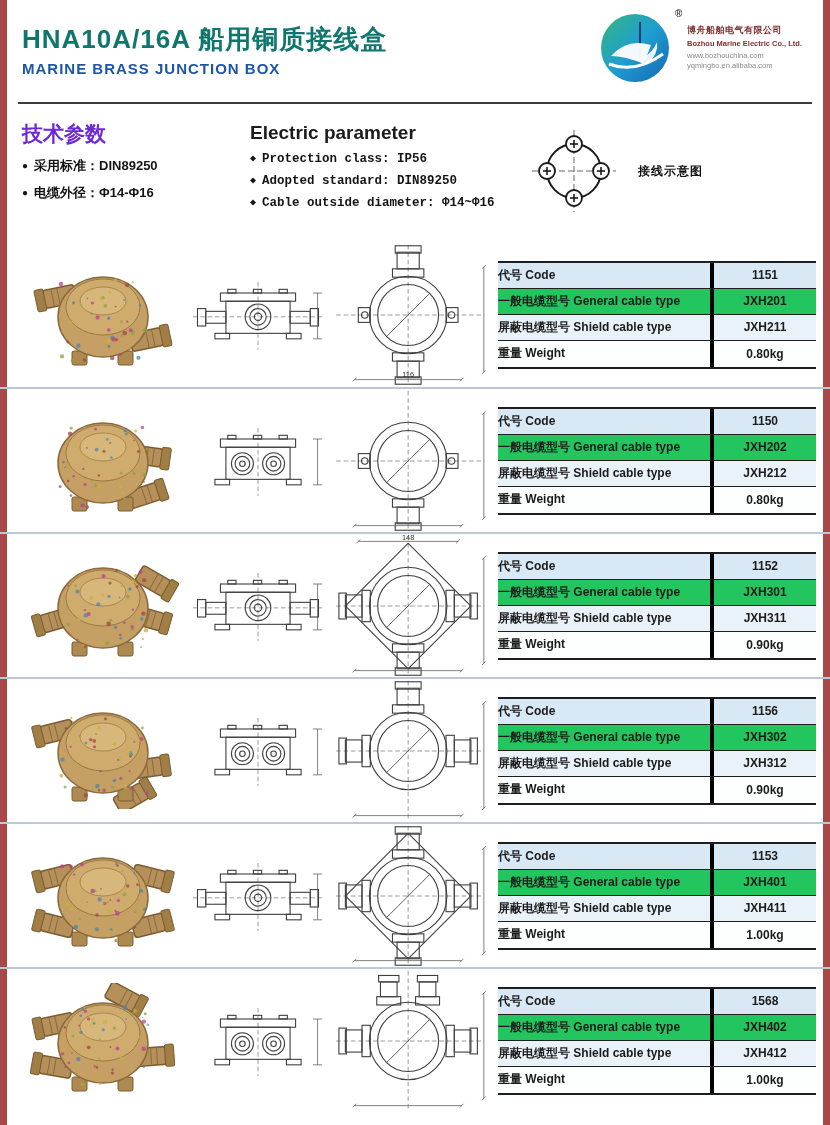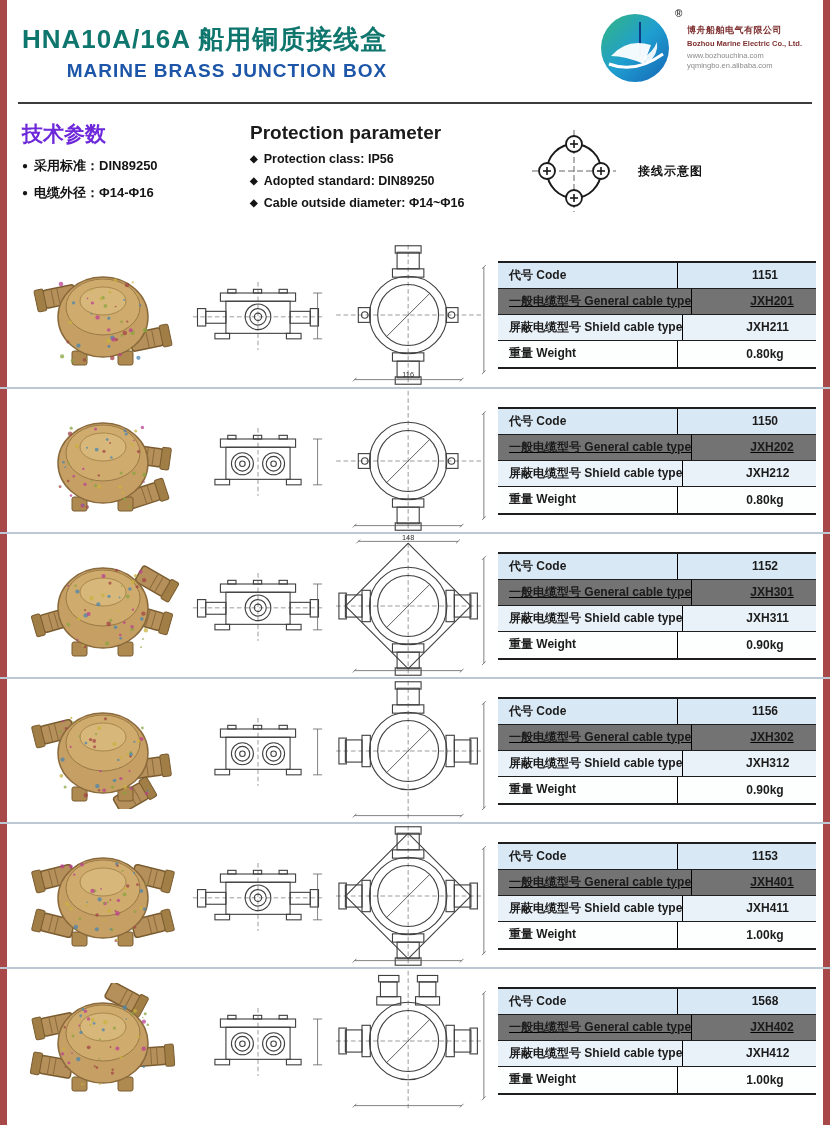--- a/index.html
+++ b/index.html
@@ -5,60 +5,60 @@
   html,body{margin:0;padding:0;background:#e8e8e8;}
   .page{position:relative;width:830px;height:1125px;background:#ffffff;margin:0 auto;
         font-family:"Liberation Sans",sans-serif;overflow:hidden;}
   .edge{position:absolute;top:0;bottom:0;width:7px;background:#a84848;}
   .edge.left{left:0;} .edge.right{right:0;}
 
   
   .header{position:absolute;left:0;top:0;width:830px;height:104px;}
   .titles{position:absolute;left:22px;top:22px;}
   .title-zh{font-size:26px;font-weight:bold;color:#0f766e;letter-spacing:1px;}
-  .title-en{font-size:19px;font-weight:bold;color:#1d56a8;margin-top:3px;letter-spacing:1px;text-align:right;}
+  .title-en{font-size:15px;font-weight:bold;color:#1d56a8;margin-top:3px;letter-spacing:1px;}
   .logo{position:absolute;right:16px;top:6px;width:215px;height:88px;}
   .logo-circle{position:absolute;left:0;top:6px;}
   .reg-mark{position:absolute;left:76px;top:2px;font-size:10px;color:#333;font-weight:bold;}
   .logo-text{position:absolute;left:88px;top:18px;width:128px;}
   .logo-zh{font-size:9px;font-weight:bold;color:#7e2f2f;letter-spacing:.5px;white-space:nowrap;}
   .logo-en{font-size:7.5px;font-weight:bold;color:#7e2f2f;margin-top:2px;white-space:nowrap;}
   .logo-url{font-size:7.5px;color:#8a8a8a;margin-top:3px;white-space:nowrap;}
   .logo-url2{font-size:7.5px;color:#8a8a8a;margin-top:1px;white-space:nowrap;}
   .header-rule{position:absolute;left:18px;right:18px;top:102px;height:2px;background:#3c3c3c;}
 
   
   .tech{position:absolute;left:0;top:112px;width:830px;height:128px;}
   .tech-zh{position:absolute;left:22px;top:8px;width:220px;}
   .tech-en{position:absolute;left:250px;top:10px;width:270px;}
   .tech-h-zh{font-size:21px;font-weight:bold;color:#6d28d9;}
   .tech-h-en{font-size:19px;font-weight:bold;color:#1b1b1b;}
   .bullet-item{font-size:13px;font-weight:bold;color:#141414;margin-top:9px;white-space:nowrap;}
-  .tech-en .bullet-item{font-size:12.5px;margin-top:8px;}
+  .tech-en .bullet-item{font-size:12.5px;margin-top:8px;font-family:Liberation Mono, monospace;}
   .blt{margin-right:6px;font-size:10px;vertical-align:1px;}
   .wiring{position:absolute;left:528px;top:16px;display:flex;align-items:center;}
   .wiring-label{font-size:12px;font-weight:bold;color:#111;margin-left:14px;letter-spacing:1px;}
 
   
   .rows{position:absolute;left:0;top:242px;right:0;}
   .product-row{display:flex;align-items:center;height:145px;padding-left:18px;box-sizing:border-box;}
   .product-row + .product-row{border-top:2px solid #bcc9d4;}
   .cell{display:flex;align-items:center;justify-content:center;}
   .cell.photo{width:170px;height:128px;}
   .cell.side{width:140px;height:110px;}
   .cell.top{width:164px;height:142px;}
   .spec-table{margin-left:auto;margin-right:14px;width:318px;border-top:2px solid #1e1e1e;
               border-bottom:2px solid #1e1e1e;}
   .trow{display:flex;height:26px;align-items:center;box-sizing:border-box;}
   .trow:not(:last-child){border-bottom:1px solid #1e1e1e;}
-  .trow .lbl{flex:1;padding-left:11px;font-size:12px;font-weight:bold;color:#1b1b1b;white-space:nowrap;}
+  .trow .lbl{flex:1;padding-left:0;font-size:12px;font-weight:bold;color:#1b1b1b;white-space:nowrap;}
   .trow .val{width:102px;align-self:stretch;display:flex;align-items:center;justify-content:center;
-             border-left:1px solid #000000;font-size:12px;font-weight:bold;color:#1b1b1b;padding-left:36px;}
+             border-left:4px solid #000000;font-size:12px;font-weight:bold;color:#1b1b1b;}
   .trow.bg0{background:#d9e8f5;}
-  .trow.bg1{background:#737373;text-decoration:underline;}
+  .trow.bg1{background:#22c55e;}
   .trow.bg2{background:#eaf2f9;}
   .trow.bg3{background:#fdfefe;}
   svg text{font-family:"Liberation Sans",sans-serif;}
 </style>
 </head>
 <body>
 
 <div class="page">
   <div class="edge left"></div>
   <div class="edge right"></div>
@@ -96,21 +96,21 @@
     <div class="header-rule"></div>
   </div>
 
   <div class="tech">
     <div class="tech-zh">
       <div class="tech-h-zh">技术参数</div>
       <div class="bullet-item"><span class="blt">●</span><span>采用标准：DIN89250</span></div>
       <div class="bullet-item"><span class="blt">●</span><span>电缆外径：Φ14-Φ16</span></div>
     </div>
     <div class="tech-en">
-      <div class="tech-h-en">Protection parameter</div>
+      <div class="tech-h-en">Electric parameter</div>
       <div class="bullet-item"><span class="blt">◆</span><span>Protection class: IP56</span></div>
       <div class="bullet-item"><span class="blt">◆</span><span>Adopted standard: DIN89250</span></div>
       <div class="bullet-item"><span class="blt">◆</span><span>Cable outside diameter:  Φ14~Φ16</span></div>
     </div>
     <div class="wiring">
       <svg width="96" height="86" viewBox="0 0 96 86">
         <line x1="46" y1="2" x2="46" y2="84" stroke="#555" stroke-width="0.9" stroke-dasharray="6 3"></line>
         <line x1="4" y1="43" x2="88" y2="43" stroke="#555" stroke-width="0.9" stroke-dasharray="6 3"></line>
         <circle cx="46" cy="43" r="27" fill="none" stroke="#1a1a1a" stroke-width="2"></circle>
         <g fill="#ffffff" stroke="#1a1a1a" stroke-width="1.8">

